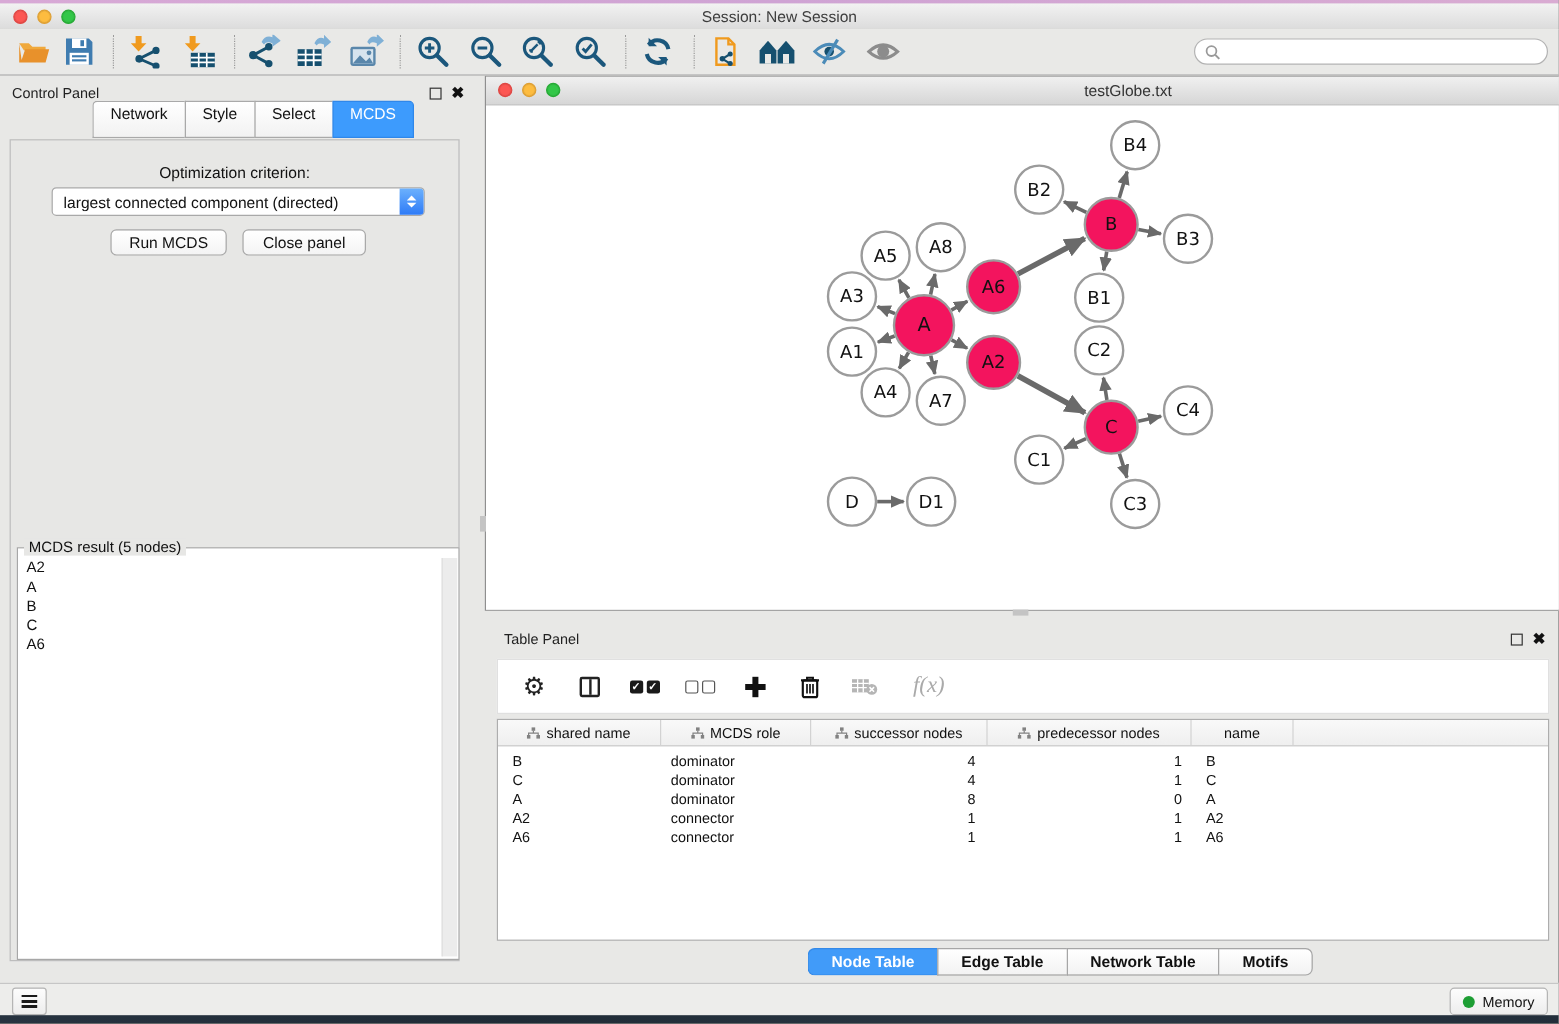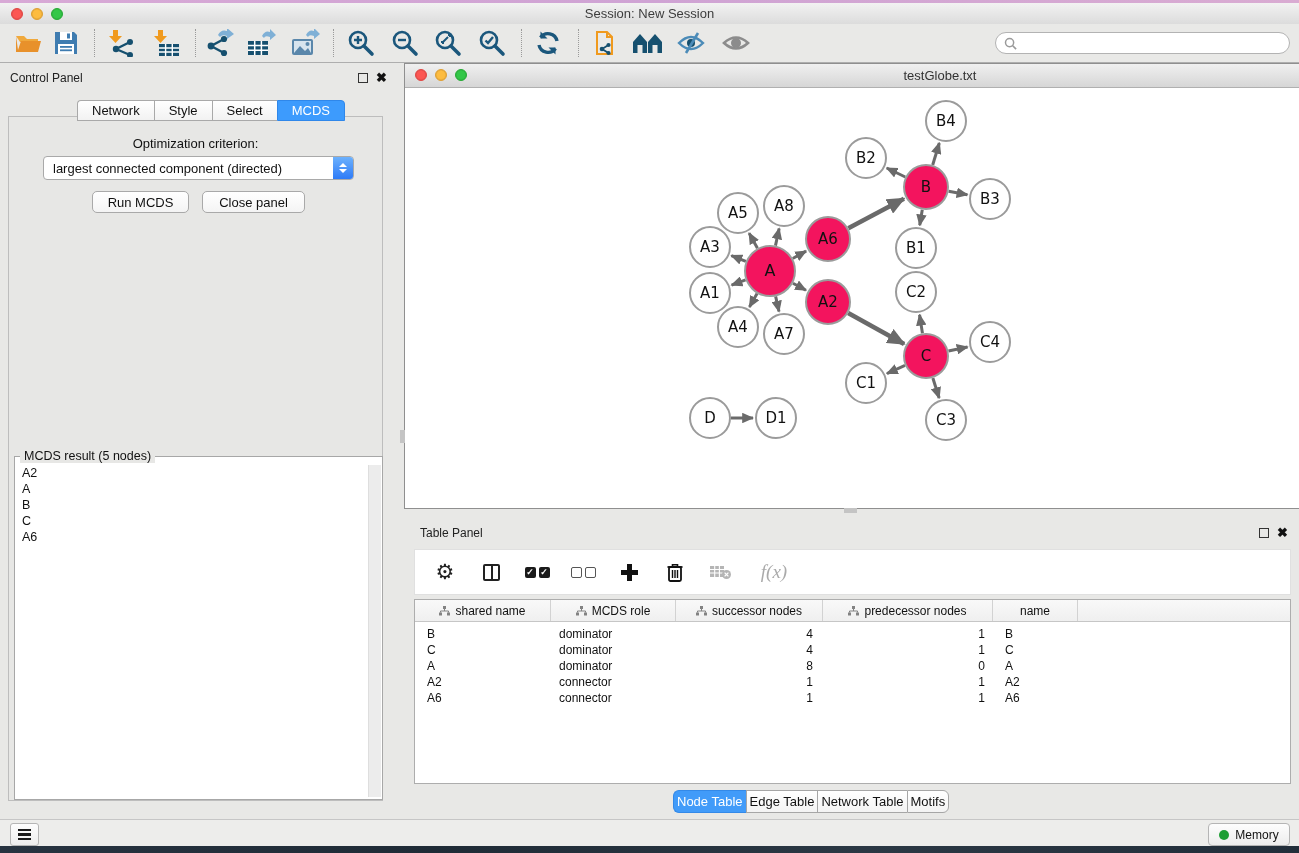--- a/index.html
+++ b/index.html
@@ -24,21 +24,21 @@
   .tb-btn{position:absolute;top:4px;width:34px;height:30px;display:flex;align-items:center;justify-content:center;cursor:pointer;}
   .tb-sep{position:absolute;top:5px;width:0;height:28px;border-left:1px dotted #9a9a9a;}
   .searchbox{position:absolute;left:995px;top:8px;width:295px;height:22px;background:#fff;border:1px solid #b3b3b3;border-radius:12px;display:flex;align-items:center;padding-left:8px;box-sizing:border-box;}
   .searchbox input{border:none;outline:none;flex:1;font-size:12px;background:transparent;margin-left:5px;font-family:"Liberation Sans",sans-serif;}
 
   
   .cp-header{left:0;top:62px;width:391px;height:28px;}
   .panel-title{font-size:12px;color:#222;}
   .float-icon{width:10px;height:10px;border:1.6px solid #333;display:inline-block;box-sizing:border-box;}
   .close-icon{font-size:13px;font-weight:bold;color:#111;line-height:10px;}
-  .cp-tabs{left:77px;top:100px;height:21px;display:flex;z-index:3;text-align:center;}
+  .cp-tabs{left:77px;top:84px;height:31px;display:flex;z-index:3;text-align:center;}
   .cp-tab{background:linear-gradient(#fff,#f2f2f2);border:1px solid #a9a9a9;border-right:none;font-size:13px;color:#111;padding:0 14px;line-height:19px;cursor:pointer;}
   .cp-tab:first-child{border-radius:4px 0 0 0;}
   .cp-tab:last-child{border-right:1px solid #a9a9a9;border-radius:0 4px 0 0;}
   .cp-tab.active{background:#3d9bfd;border-color:#2f87ea;color:#fff;}
   .cp-body{left:8px;top:116px;width:375px;height:685px;background:#e7e7e5;border:1px solid #bdbdbd;box-sizing:border-box;}
   .opt-label{left:0;top:136px;width:391px;text-align:center;font-size:13px;color:#111;}
   .dropdown{left:43px;top:156px;width:311px;height:24px;background:#fff;border:1px solid #a9a9a9;border-radius:4px;box-sizing:border-box;display:flex;align-items:center;cursor:pointer;}
   .dropdown-text{flex:1;font-size:13px;color:#111;padding-left:9px;white-space:nowrap;overflow:hidden;}
   .dropdown-stepper{width:20px;height:22px;background:linear-gradient(#6cb1fd,#2e7bf7);border-radius:0 3px 3px 0;display:flex;flex-direction:column;align-items:center;justify-content:center;gap:2px;}
   .chev-up{width:0;height:0;border-left:4px solid transparent;border-right:4px solid transparent;border-bottom:4px solid #fff;}
@@ -80,21 +80,21 @@
   .tp-row{display:flex;height:16px;align-items:center;}
   .td{font-size:12px;color:#111;box-sizing:border-box;white-space:nowrap;overflow:hidden;}
   .c1{width:136px;padding-left:12px;}
   .c2{width:125px;padding-left:8px;}
   .c3{width:147px;text-align:right;padding-right:10px;}
   .c4{width:170px;text-align:right;padding-right:8px;}
   .c5{width:85px;padding-left:12px;}
   .c6{flex:1;}
   .th.c1,.th.c2,.th.c3,.th.c4,.th.c5{padding:0;text-align:center;}
   .tp-tabs{left:673px;top:790px;height:23px;display:flex;z-index:2;}
-  .tp-tab{background:linear-gradient(#fff,#f3f3f3);border:1px solid #a6a6a6;border-right:none;font-size:13px;color:#111;padding:0 3px;line-height:21px;cursor:pointer;}
+  .tp-tab{background:linear-gradient(#fff,#f3f3f3);border:1px solid #a6a6a6;border-right:none;font-size:13px;color:#111;padding:0 19px;line-height:21px;cursor:pointer;font-weight:bold;}
   .tp-tab:first-child{border-radius:6px 0 0 6px;}
   .tp-tab:last-child{border-right:1px solid #a6a6a6;border-radius:0 6px 6px 0;}
   .tp-tab.active{background:#419bf9;border-color:#3389e8;color:#fff;}
 
   
   .statusbar{left:0;top:819px;width:1299px;height:27px;background:#ededeb;border-top:1px solid #c6c6c6;box-sizing:border-box;}
   .list-btn{position:absolute;left:10px;top:3px;width:27px;height:21px;background:linear-gradient(#fdfdfd,#ededed);border:1px solid #b5b5b5;border-radius:3px;display:flex;align-items:center;justify-content:center;cursor:pointer;}
   .list-glyph{width:13px;height:11px;background:
     repeating-linear-gradient(#1a1a1a 0 2.2px,transparent 2.2px 4.4px);position:relative;}
   .memory-btn{position:absolute;right:9px;top:3px;width:80px;height:21px;background:linear-gradient(#fdfdfd,#ededed);border:1px solid #b5b5b5;border-radius:4px;display:flex;align-items:center;justify-content:center;gap:6px;font-size:12px;color:#111;cursor:pointer;}

